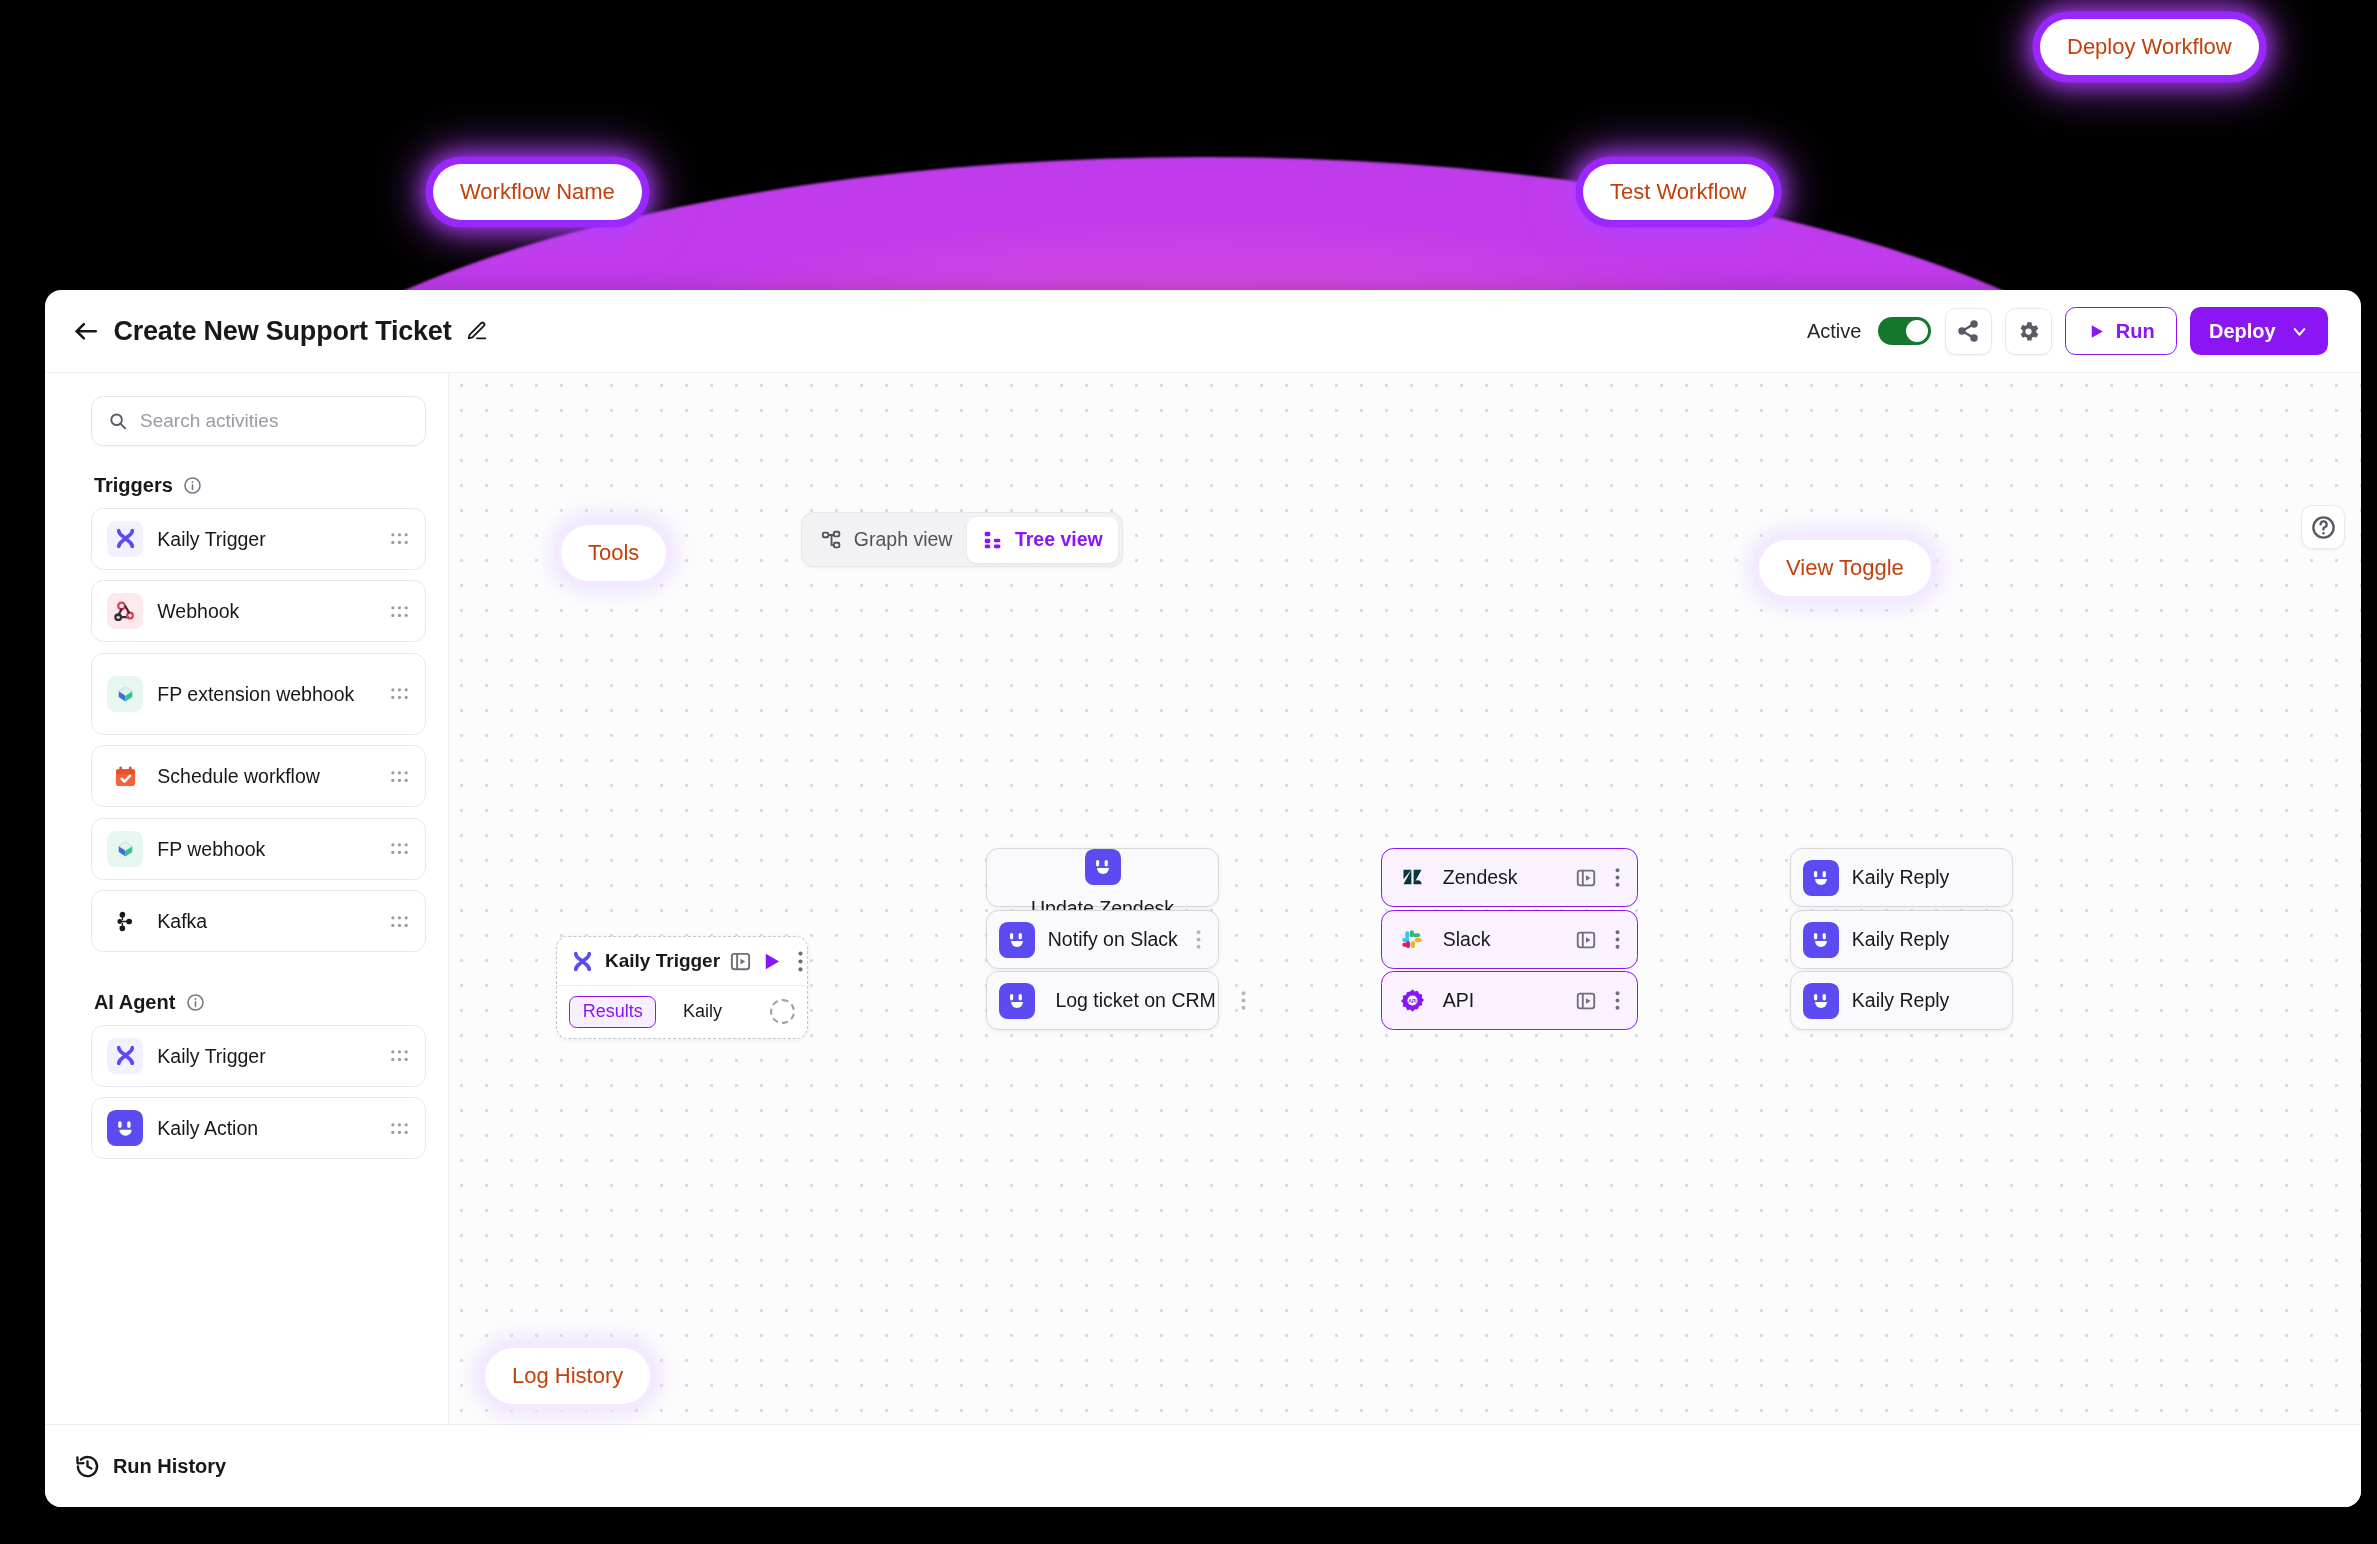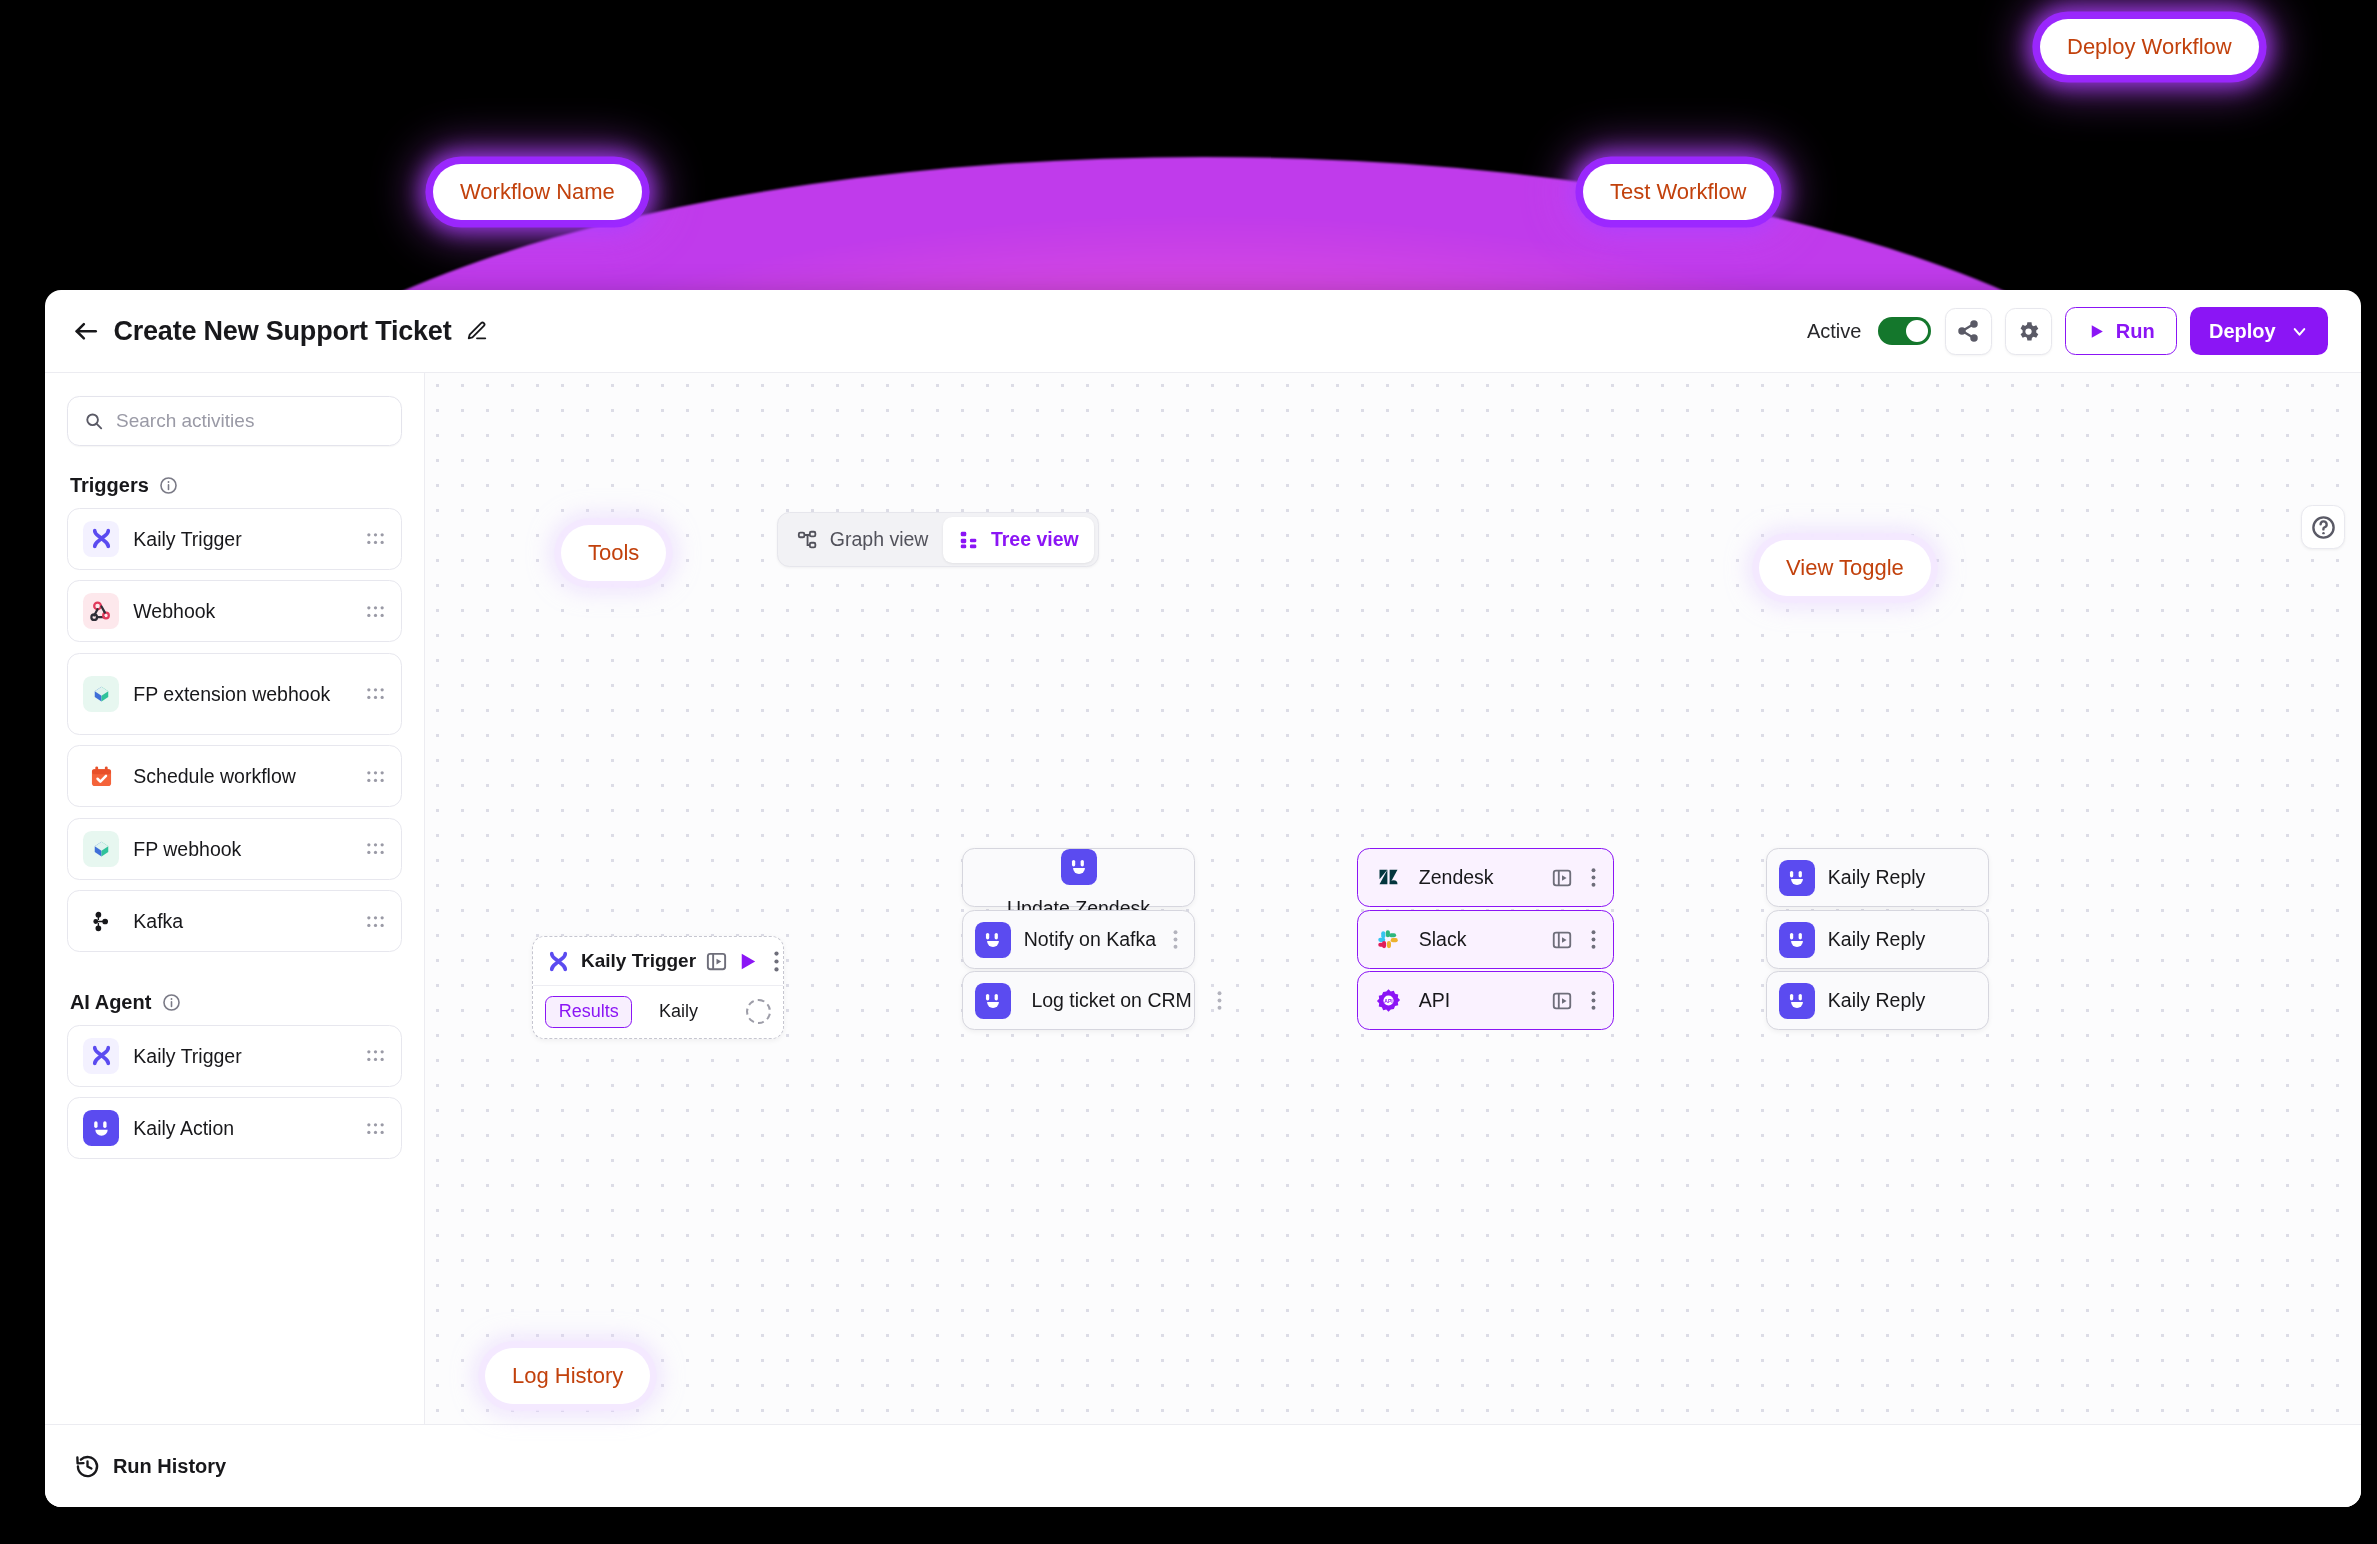--- a/index.html
+++ b/index.html
@@ -132,21 +132,21 @@
     background: #8b15f5;
     color: #fff;
     font-size: 20px;
     font-weight: 600;
     display: flex; align-items: center; gap: 14.3px;
     padding: 0 19px;
     cursor: pointer;
   }
 
   
-  .app-body { flex: 1 1 auto; display: flex; min-height: 0; }
+  .app-body { flex: 1 1 auto; display: flex; min-height: 0; margin-left: 24px; }
 
   
   .sidebar {
     width: 380px;
     border-right: 1px solid #ececf1;
     padding: 23px 22px 0 22px;
     display: flex;
     flex-direction: column;
     flex: 0 0 auto;
     overflow: hidden;
@@ -717,21 +717,21 @@
       </div>
 
       <div class="node plain" style="left:537px; top:537px; width:233px;">
         <span class="node-icon" style="background:#5b4bf0">
           <svg width="26" height="26" viewBox="0 0 48 48">
               <rect x="11" y="11" width="6" height="12" rx="3" fill="#fff"></rect>
               <rect x="27" y="11" width="6" height="12" rx="3" fill="#fff"></rect>
               <path d="M13 26a11 11 0 0 0 22 0z" fill="#fff"></path>
             </svg>
         </span>
-        <span class="node-label">Notify on Kafka</span>
+        <span class="node-label">Notify on Slack</span>
         <span class="node-right">
             <span>
               <svg width="15" height="21" viewBox="0 0 10 26" fill="#b3b3bd">
                 <circle cx="5" cy="4" r="2.4"></circle>
                 <circle cx="5" cy="13" r="2.4"></circle>
                 <circle cx="5" cy="22" r="2.4"></circle>
               </svg>
             </span>
           </span>
       </div>

